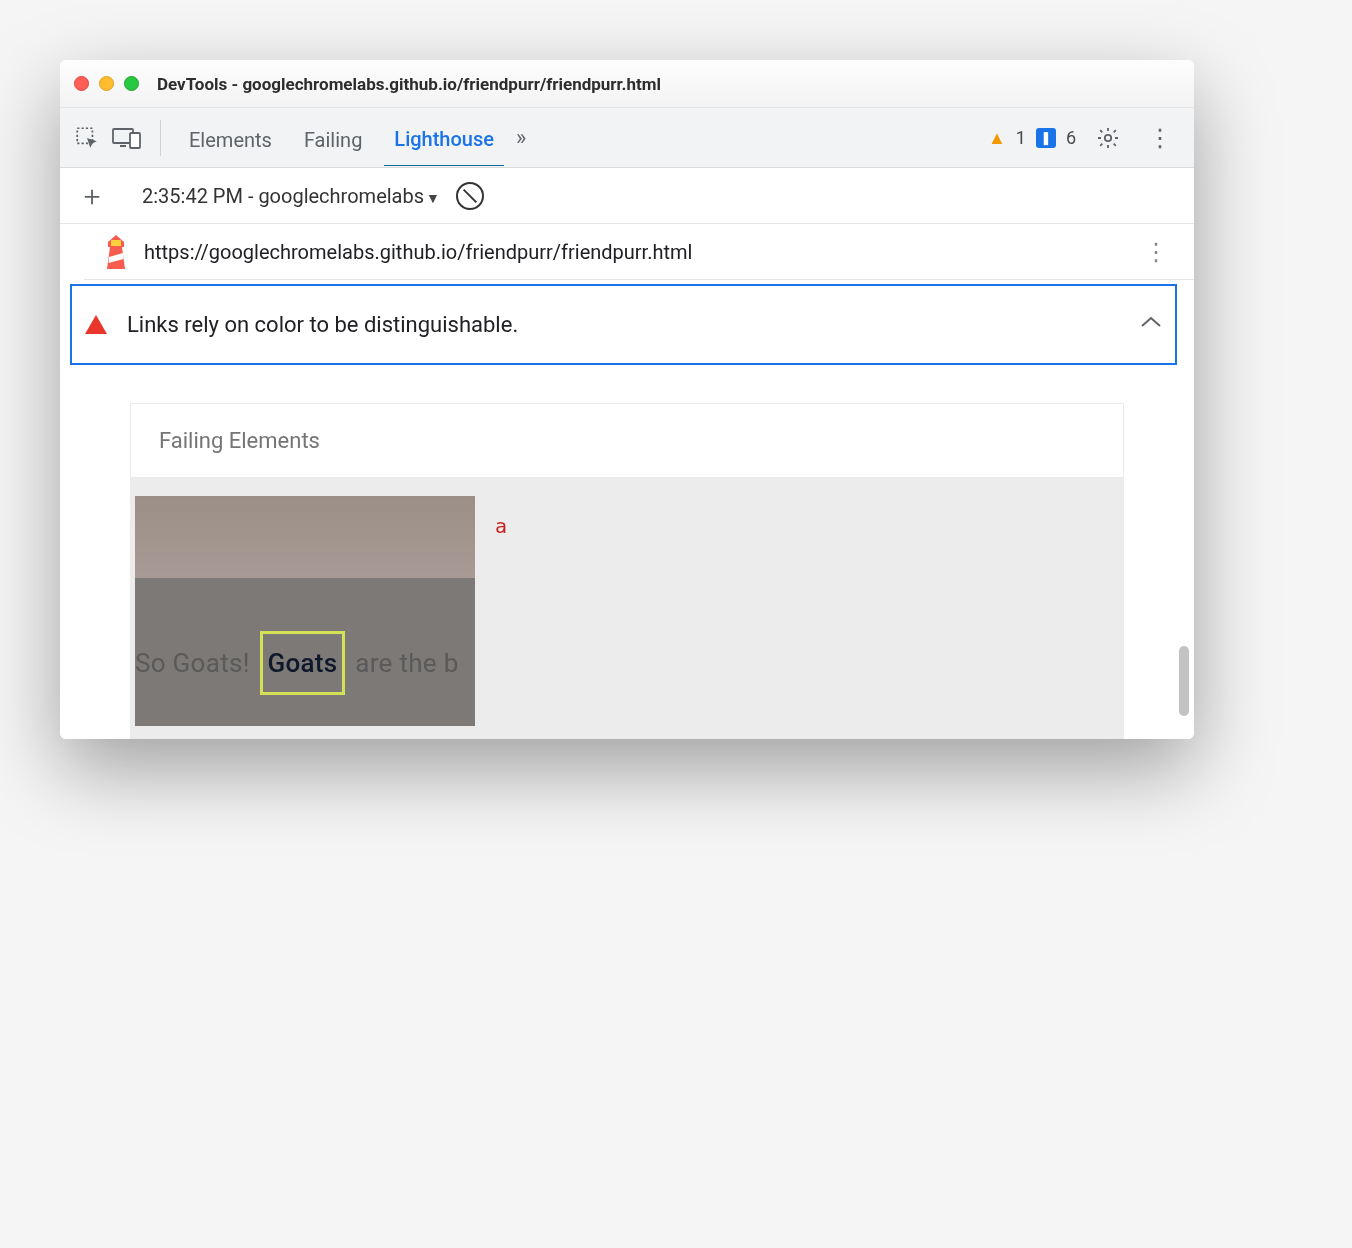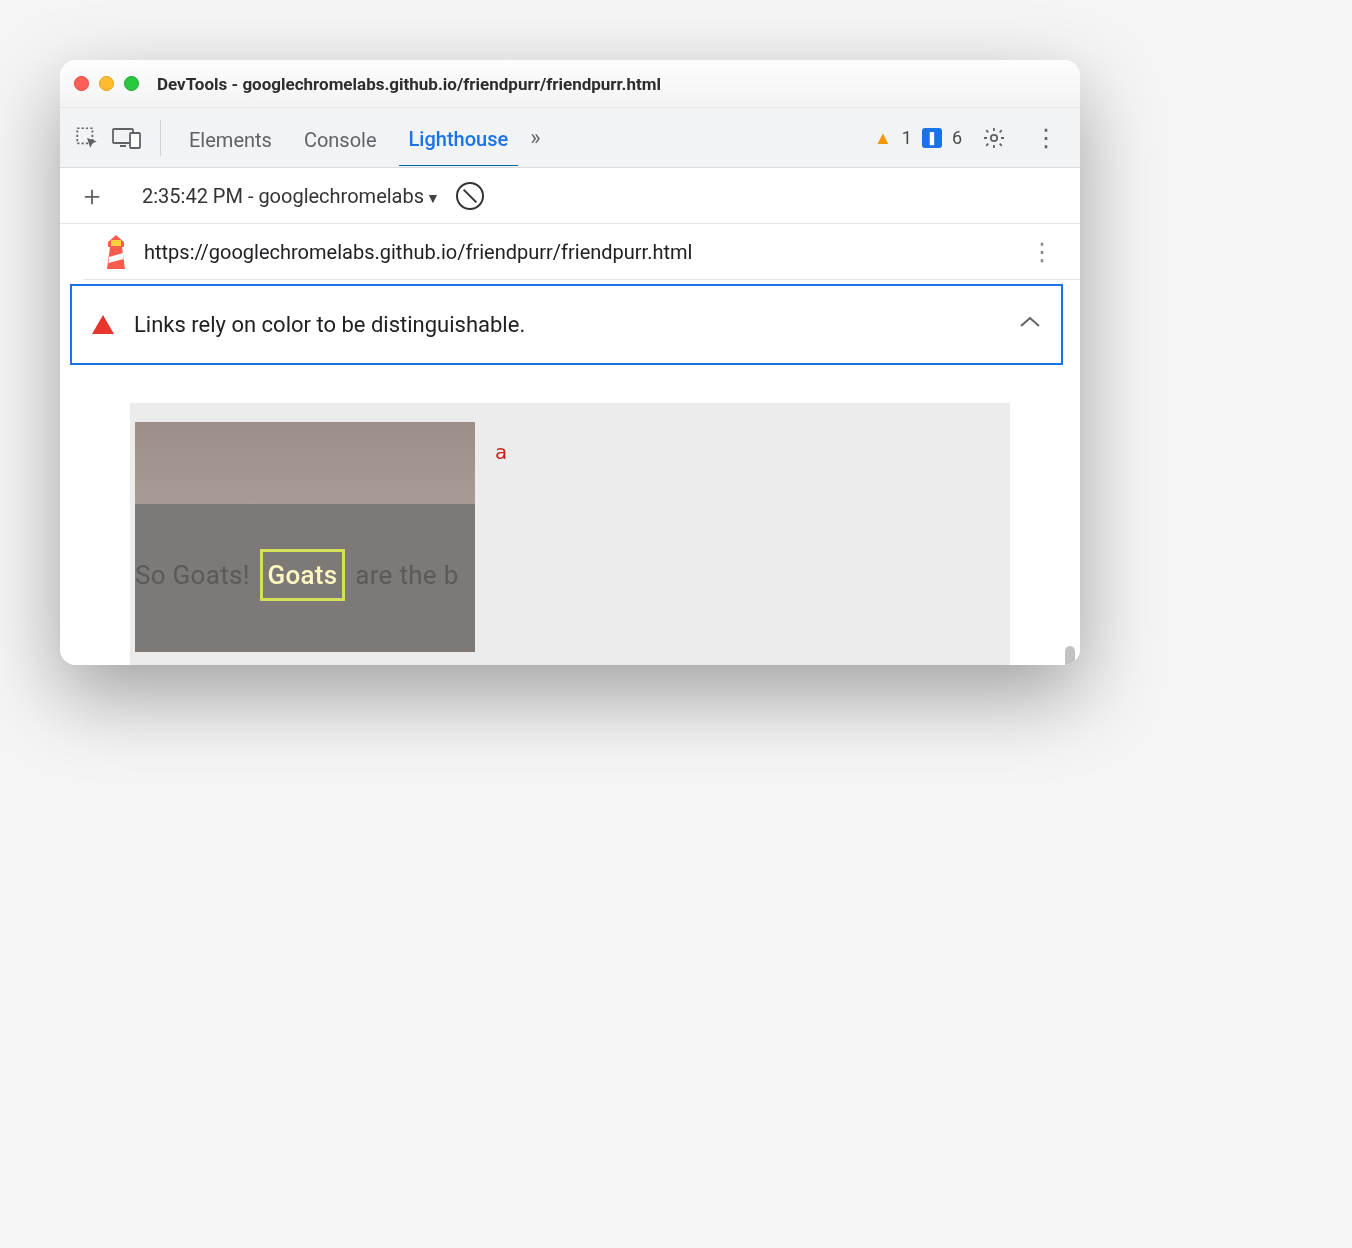--- a/index.html
+++ b/index.html
@@ -4,23 +4,23 @@
   <style>
     * { box-sizing: border-box; margin: 0; padding: 0; }
     body {
       font-family: -apple-system, BlinkMacSystemFont, "Segoe UI", Roboto, Helvetica, Arial, sans-serif;
       background: #f5f5f5;
       width: 1352px;
       height: 1248px;
       padding: 60px;
     }
     .window {
-      width: 1020px;
+      width: 1134px;
       background: #fff;
-      border-radius: 16px;
+      border-radius: 6px;
       box-shadow: 0 30px 80px rgba(0,0,0,0.35);
       overflow: hidden;
       position: relative;
     }
     .titlebar {
       height: 48px;
       background: linear-gradient(#fdfdfd,#f3f3f3);
       border-bottom: 1px solid #e5e5e5;
       display: flex;
       align-items: center;
@@ -62,40 +62,40 @@
     .clear-icon { width:28px;height:28px; border:2px solid #333; border-radius:50%; position:relative;}
     .clear-icon::after {content:"";position:absolute;left:3px;right:3px;top:50%;height:2px;background:#333;transform:translateY(-50%) rotate(45deg);}
     .url-bar { height:56px; border-bottom:1px solid #e5e5e5; display:flex; align-items:center; padding:0 18px; gap:14px; font-size:20px; color:#202124;margin-left:24px;}
     .lighthouse-logo { width:28px; position:relative;}
     .lighthouse-logo svg{display:block;}
     .content { padding: 4px 10px 0 10px; background:#fff; position:relative;}
     .audit-header {
       border: 2px solid #1a73e8;
       border-radius:0;
       margin: 0 7px 24px 0;
-      padding: 26px 20px;
+      padding: 26px 13px;
       display:flex; align-items:center; gap:20px;
       cursor:pointer;
     }
     .tri { width:0;height:0;border-left:11px solid transparent;border-right:11px solid transparent;border-bottom:19px solid #e8352e;}
     .audit-title { font-size:22px; color:#202124;}
     .chev { margin-left:auto; color:#5f6368; font-size:18px; transform: translateY(-2px);}
     .desc { padding: 0 30px 0 62px; font-size:22px; line-height:1.6; color:#3c4043;}
     .desc a { color:#1a73e8; text-decoration: underline;}
     .panel-outer { margin: 38px 60px 0; border:1px solid #ebebeb;}
     .panel-head { padding: 24px 28px; font-size:22px; color:#757575; border-bottom:1px solid #ebebeb; background:#fff;}
     .panel-body { background:#ececec; padding: 18px 0 0 0; display:flex; min-height:260px;}
     .thumb-wrap { width: 340px; padding: 0 0 0 4px;}
     .thumb {
       width: 340px; height: 230px; background: #7c7976;
       position:relative; overflow:hidden;
     }
     .thumb .top-strip{height:82px;background:linear-gradient(#9b8f87,#a89a94);}
     .thumb .text-strip{position:absolute;left:0;right:0;top:118px;font-size:26px;color:#5a5a5a;font-weight:400;letter-spacing:.3px;}
-    .thumb .hl{display:inline-block;border:3px solid #d4e157;padding:8px 4px;color:#fef9c3;font-weight:500;margin:9px 4px;}
+    .thumb .hl{display:inline-block;border:3px solid #d4e157;padding:14px 4px;color:#0f172a;font-weight:500;margin:17px 4px;}
     .el-tag { padding: 18px 0 0 24px; color:#c5221f; font-size:20px; font-family: Menlo, monospace;}
     .scroll-thumb { position:absolute; right:5px; top:366px; width:10px; height:70px; background:#c2c2c2; border-radius:6px;}
     .caret-down { font-size:14px; margin-left:2px; color:#444;}
     .dock-icon svg, .select-icon svg { display:block;}
     .icon-btn{display:inline-flex;align-items:center;justify-content:center;cursor:pointer;color:#5f6368;}
     .chev-sm{font-size:22px;}
   </style>
 </head>
 <body>
 
@@ -119,21 +119,21 @@
     </span>
     <span class="icon-btn dock-icon">
       <svg width="30" height="24" viewBox="0 0 30 24" fill="none" stroke="#5f6368" stroke-width="1.8">
         <rect x="1" y="3" width="20" height="14" rx="1"></rect>
           <line x1="8" y1="20" x2="14" y2="20"></line>
         <rect x="18" y="7" width="10" height="15" rx="1" fill="#fff"></rect>
       </svg>
     </span>
     <span class="sep"></span>
     <span class="tab">Elements</span>
-    <span class="tab">Console</span>
+    <span class="tab">Failing</span>
     <span class="tab active">Lighthouse</span>
     <span class="chev-sm icon-btn">»</span>
     <span class="spacer"></span>
     <span class="badge-row">
       <span class="warn-icon">▲</span>
       <span>1</span>
       <span class="msg-icon">❚</span>
       <span>6</span>
     </span>
     <span class="gear icon-btn">
@@ -175,20 +175,21 @@
       <span class="audit-title">Links rely on color to be distinguishable.</span>
       <span class="chev">
         <svg width="22" height="14" viewBox="0 0 22 14" stroke="#5f6368" stroke-width="2" fill="none">
             <path d="M2 11 L11 3 L20 11"></path>
           </svg>
       </span>
     </div>
 
 
     <div class="panel-outer">
+      <div class="panel-head">Failing Elements</div>
       <div class="panel-body">
         <div class="thumb-wrap">
           <div class="thumb">
             <div class="top-strip"></div>
             <div class="text-strip">
               <span>So Goats! </span><span class="hl">Goats</span><span> are the b</span>
             </div>
           </div>
         </div>
         <div class="el-tag">a</div>

